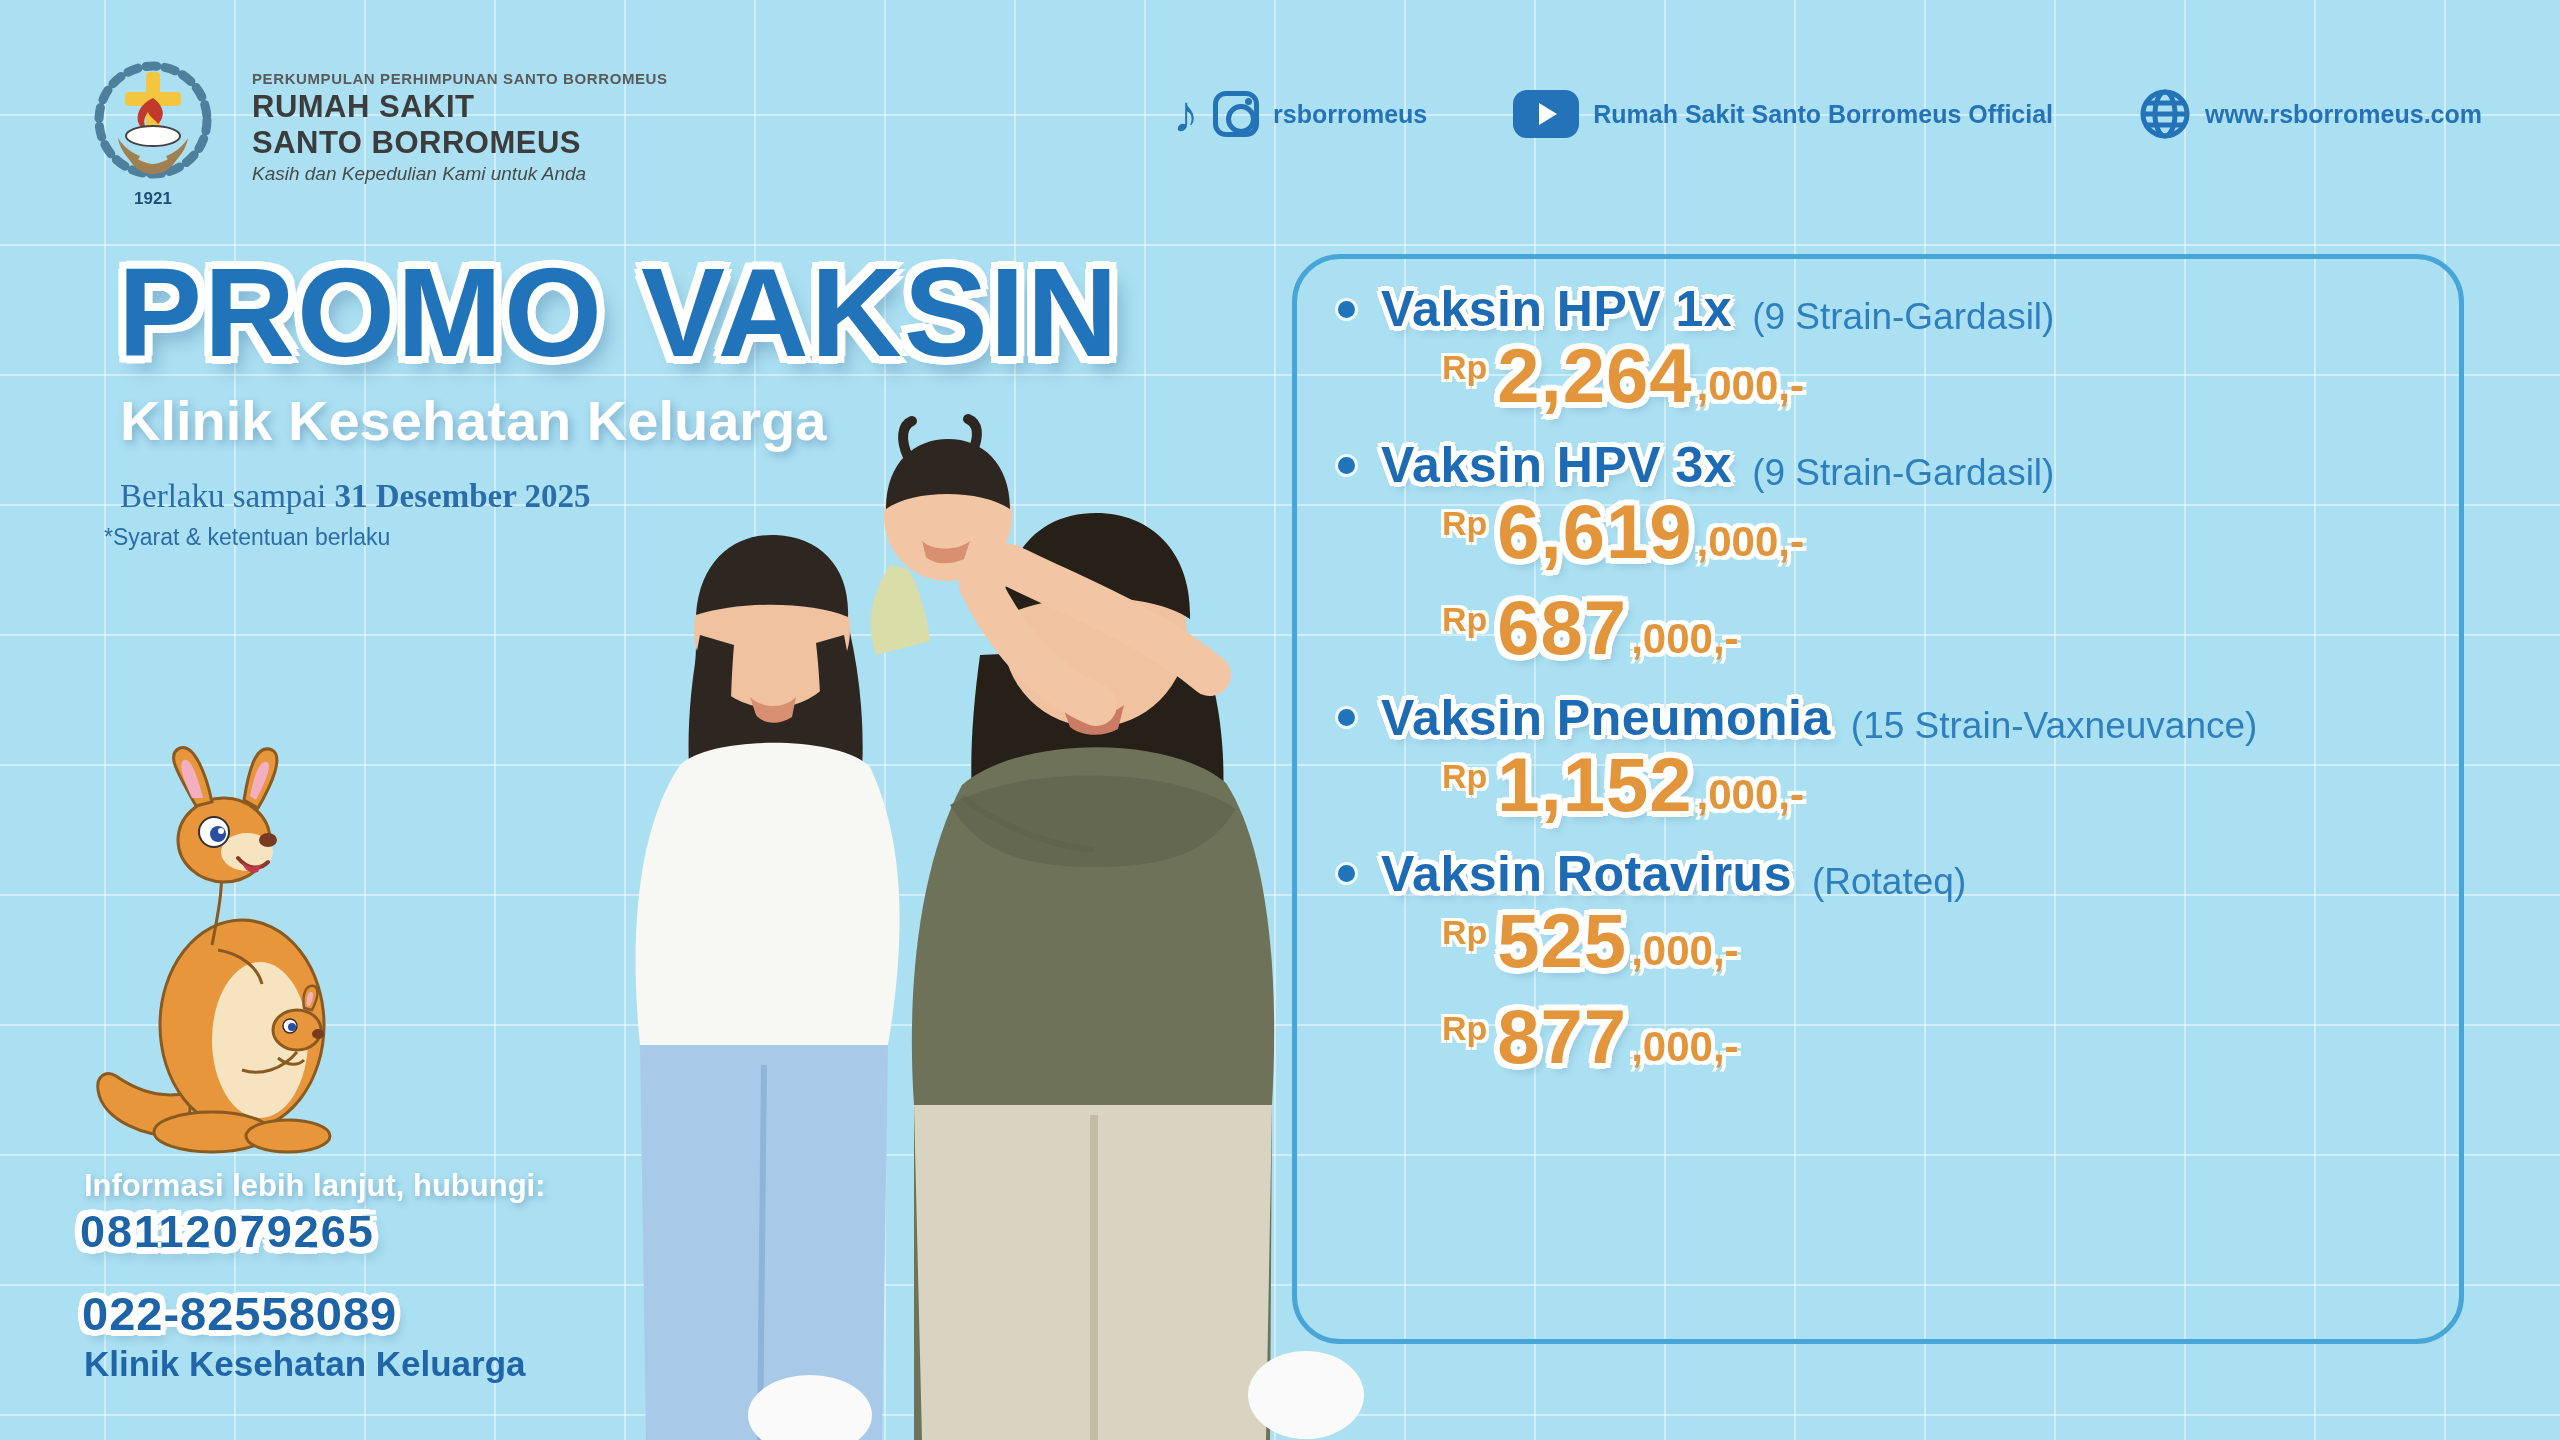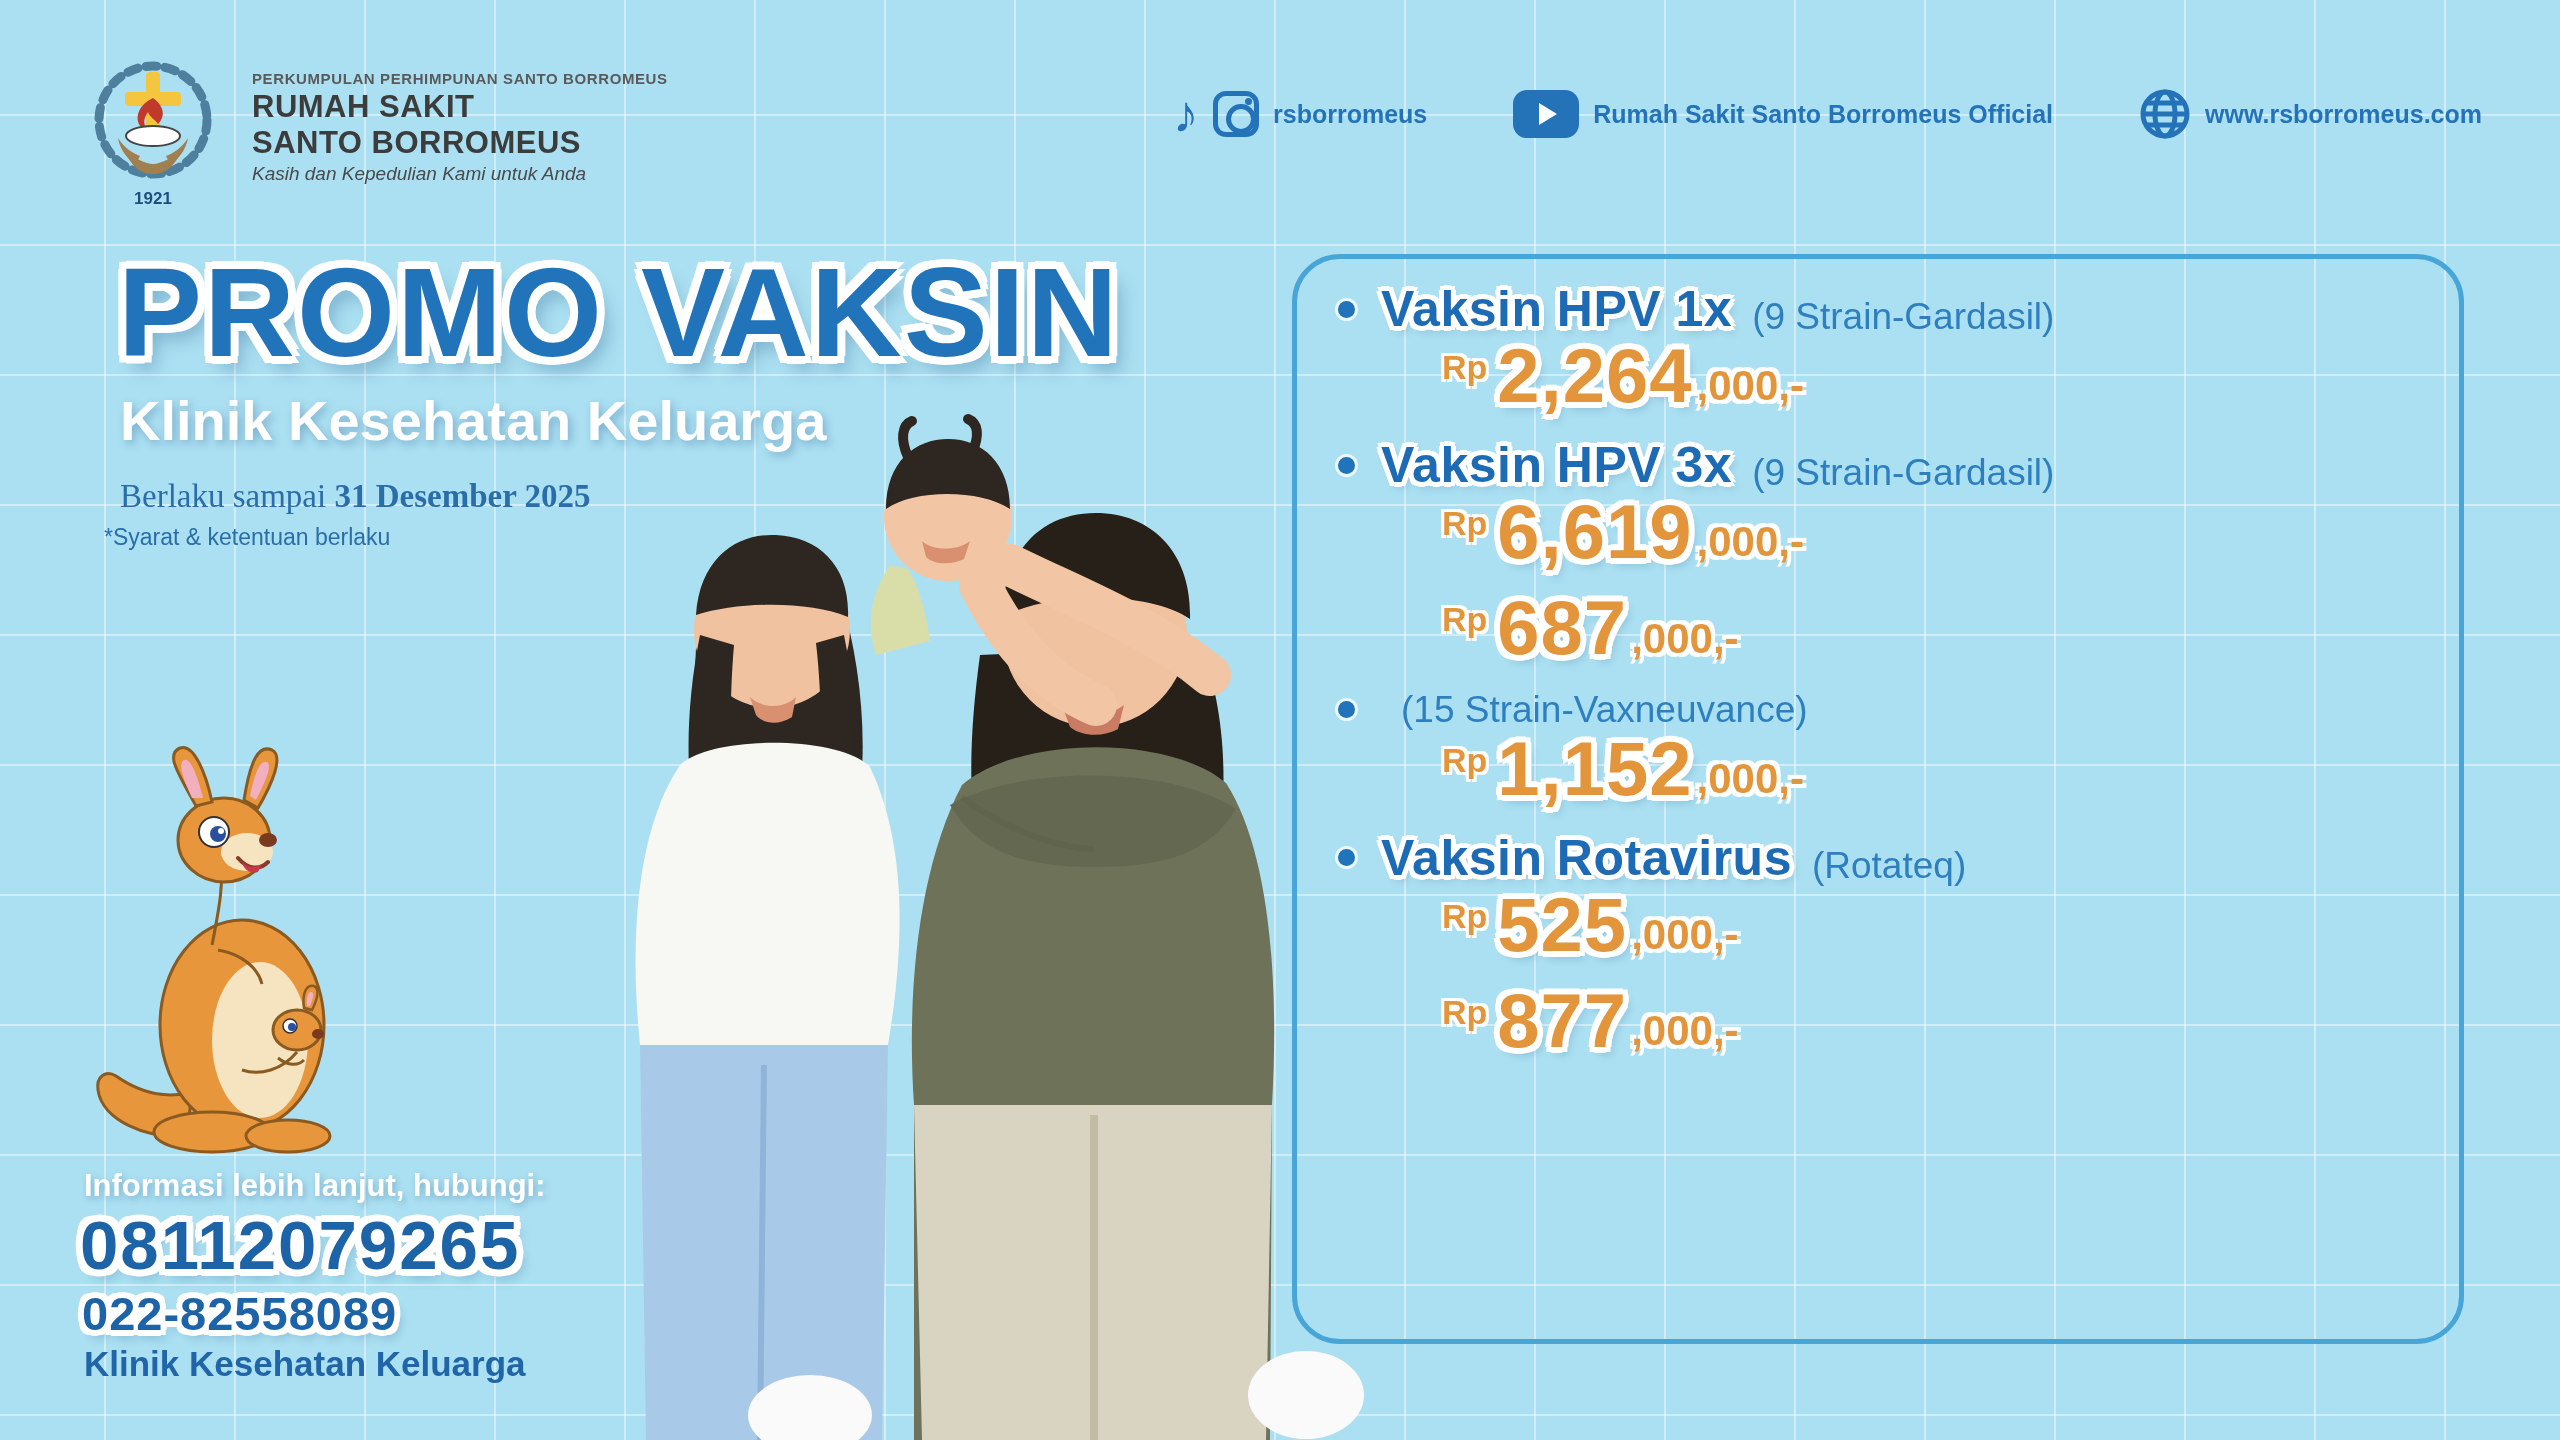--- a/index.html
+++ b/index.html
@@ -51,21 +51,21 @@
     font-size:56px; font-weight:800; color:#FFFFFF;
     text-shadow:3px 4px 8px rgba(40,90,140,.35); white-space:nowrap;
   }
   .valid { position:absolute; left:120px; top:478px; font-size:33px; color:#2A6DA8; white-space:nowrap;font-family:Liberation Serif, serif; }
   .valid b { font-weight:800; }
   .terms { position:absolute; left:104px; top:524px; font-size:23px; color:#2A6DA8;text-align:center; }
 
   
   .contact-label { position:absolute; left:84px; top:1168px; font-size:31px; font-weight:800; color:#FFFFFF; text-shadow:2px 3px 6px rgba(40,90,140,.35); }
   .phone1 {
-    position:absolute; left:80px; top:1206px; font-size:69px; font-weight:800; letter-spacing:2px; color:#1C63A7;
+    position:absolute; left:80px; top:1206px; font-size:45px; font-weight:800; letter-spacing:2px; color:#1C63A7;
     text-shadow:-6px -6px 0 #fff,6px -6px 0 #fff,-6px 6px 0 #fff,6px 6px 0 #fff,0 -7px 0 #fff,0 7px 0 #fff,-7px 0 0 #fff,7px 0 0 #fff, 6px 9px 12px rgba(30,80,130,.3);
   }
   .phone2 {
     position:absolute; left:82px; top:1286px; font-size:47px; font-weight:800; letter-spacing:1px; color:#1C63A7;
     text-shadow:-5px -5px 0 #fff,5px -5px 0 #fff,-5px 5px 0 #fff,5px 5px 0 #fff,0 -6px 0 #fff,0 6px 0 #fff,-6px 0 0 #fff,6px 0 0 #fff, 5px 8px 10px rgba(30,80,130,.3);
   }
   .clinic-name { position:absolute; left:84px; top:1344px; font-size:35px; font-weight:800; color:#2065A8; }
 
   
   .panel {
@@ -252,20 +252,21 @@
       <div class="price-row">
         <span class="rp">Rp</span>
         <span class="amount">687</span>
         <span class="thousands">,000,-</span>
       </div>
     </li>
 
     <li class="item">
       <div class="name-row">
         <span class="bullet"></span>
+        <span class="vname">Vaksin Pneumonia</span>
         <span class="vdetail">(15 Strain-Vaxneuvance)</span>
       </div>
       <div class="price-row">
         <span class="rp">Rp</span>
         <span class="amount">1,152</span>
         <span class="thousands">,000,-</span>
       </div>
     </li>
 
     <li class="item">

